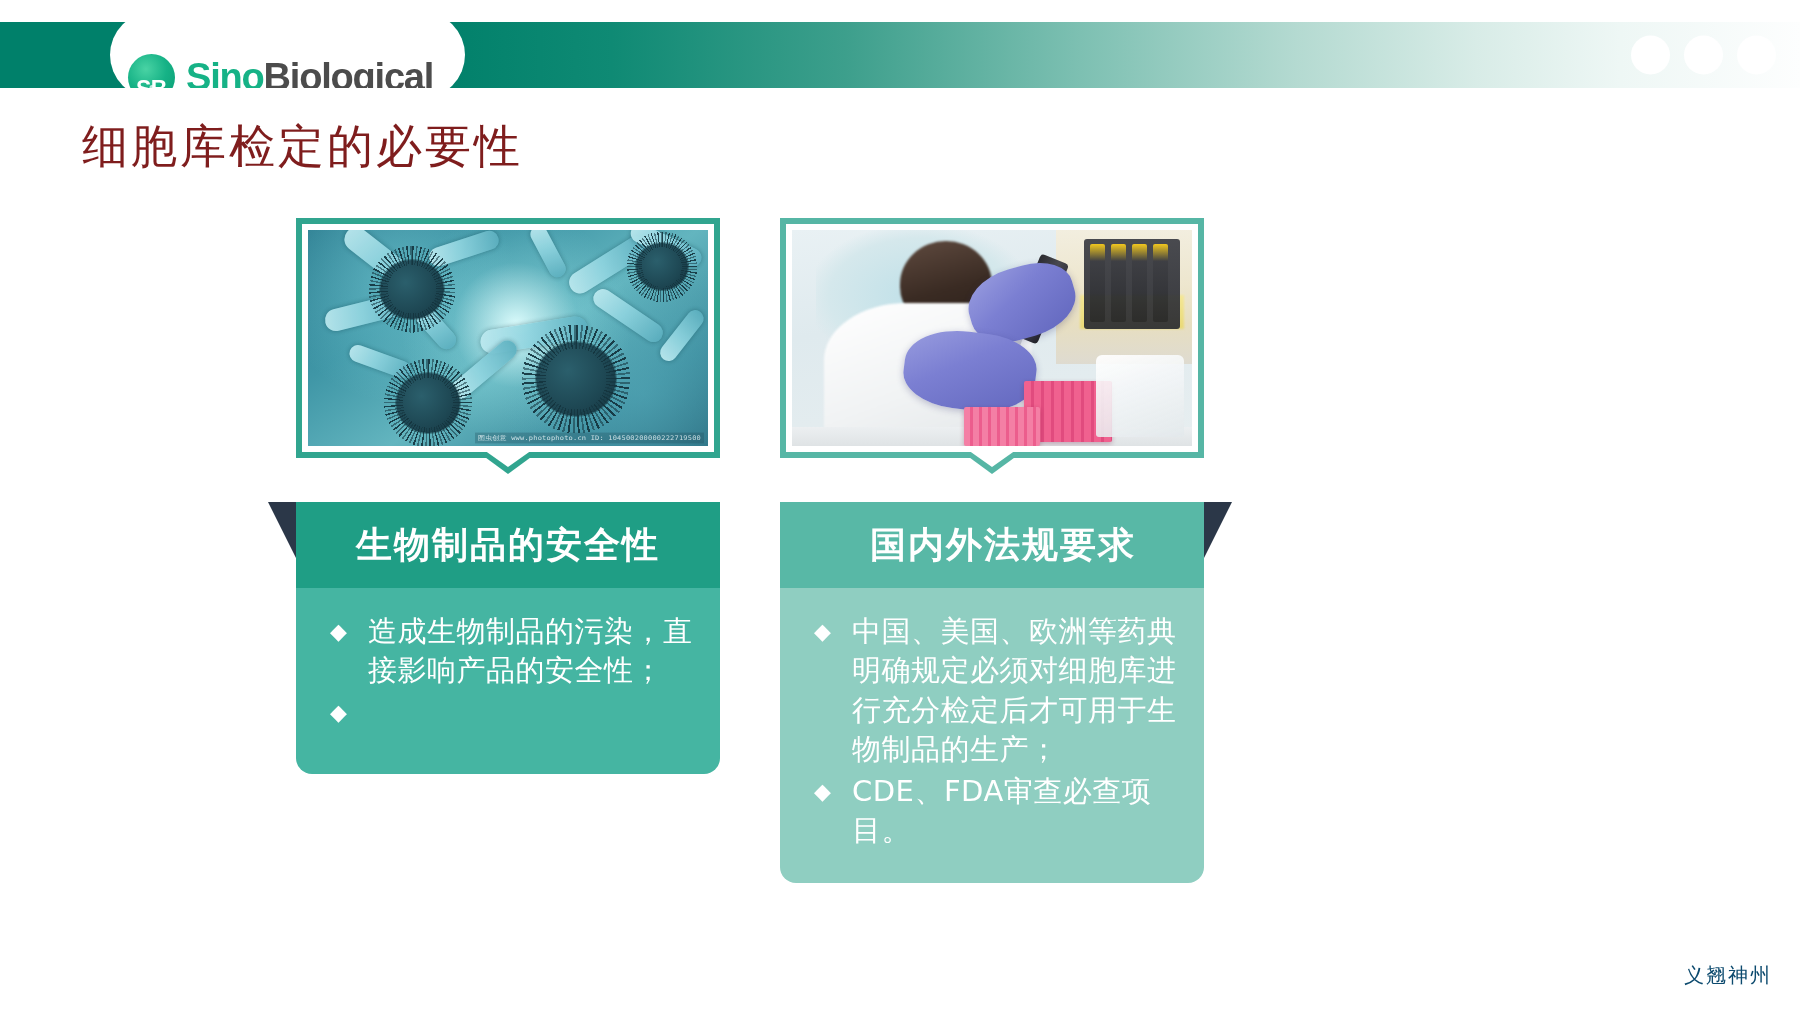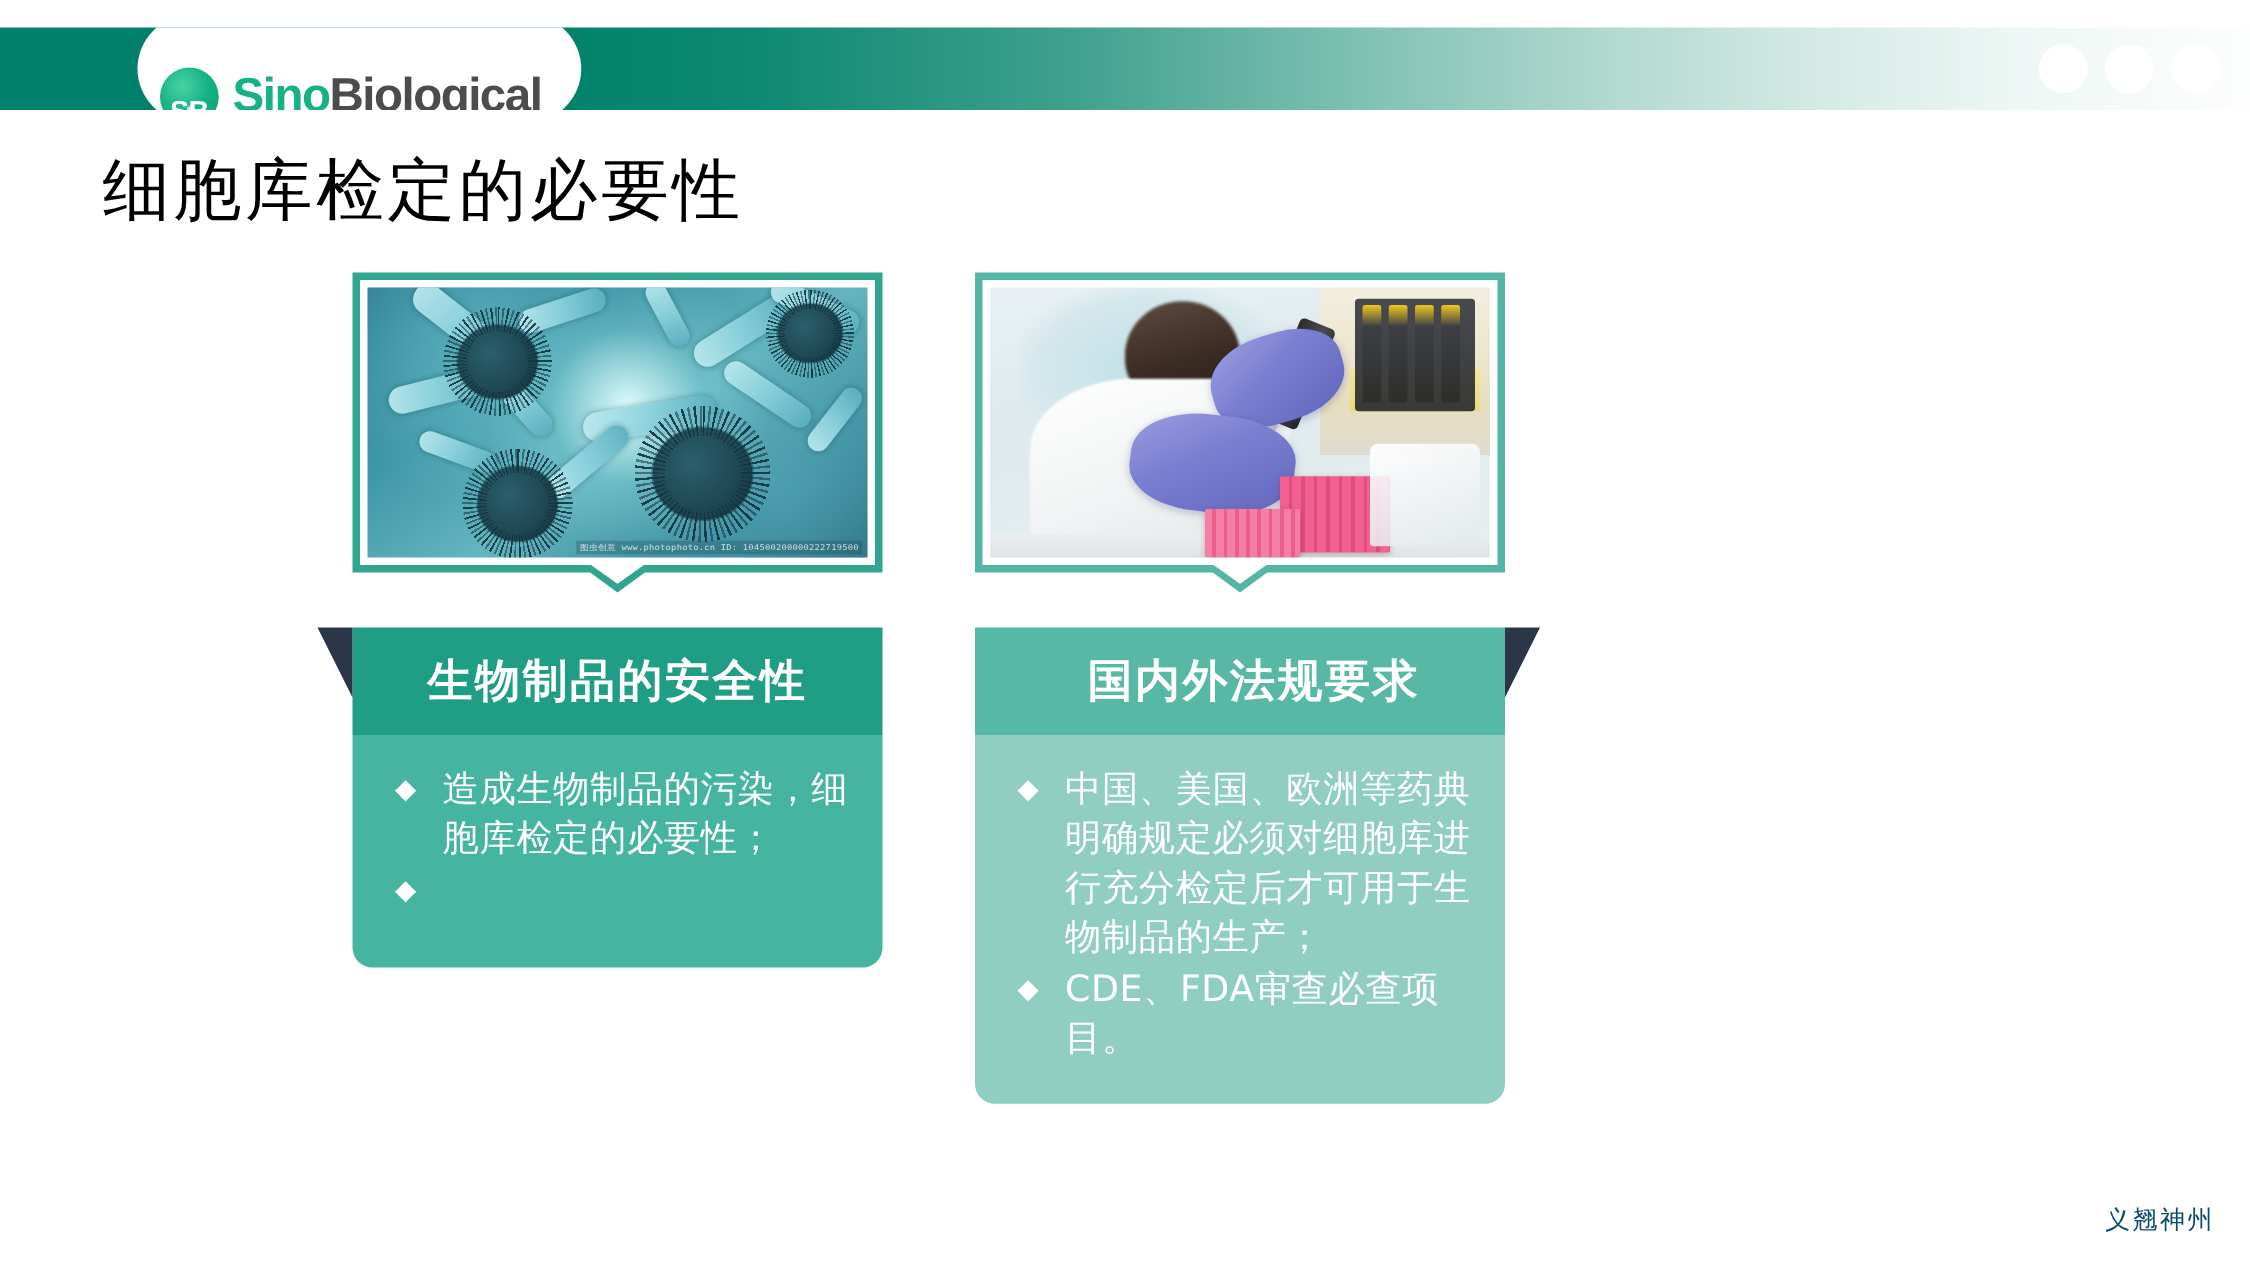--- a/index.html
+++ b/index.html
@@ -98,34 +98,34 @@
     width: 39px; height: 39px;
     border-radius: 50%;
     background: #ffffff;
   }
   .header-dots .dot.d3 { opacity: 0.93; }
 
   
   .slide-title {
     position: absolute;
     left: 82px; top: 116px;
-    font-size: 54px;
-    color: #000000;
+    font-size: 46px;
+    color: #7f1d1d;
     letter-spacing: 3px;
     font-weight: normal;
     white-space: nowrap;
     font-family: Liberation Sans, sans-serif;
   }
 
   
   .card {
     position: absolute;
     top: 218px;
   }
-  .card.left  { left: 282px; width: 424px; }
+  .card.left  { left: 296px; width: 424px; }
   .card.right { left: 780px; width: 424px; }
 
   .photo-frame {
     position: relative;
     box-sizing: border-box;
     border: 6px solid #31a58f;
     background: #ffffff;
     padding: 6px;
     height: 240px;
   }
@@ -456,21 +456,21 @@
 
   <div class="card-title">
     <div class="card-shadow"></div>
     <span>生物制品的安全性</span>
   </div>
 
   <div class="card-body">
     <ul class="bullet-list">
       <li>
         <span class="marker">◆</span>
-        <span class="bullet-text">造成生物制品的污染，细胞库检定的必要性；</span>
+        <span class="bullet-text">造成生物制品的污染，直接影响产品的安全性；</span>
       </li>
       <li>
         <span class="marker">◆</span>
       </li>
     </ul>
   </div>
 </div>
 
 <div class="card right">
 

